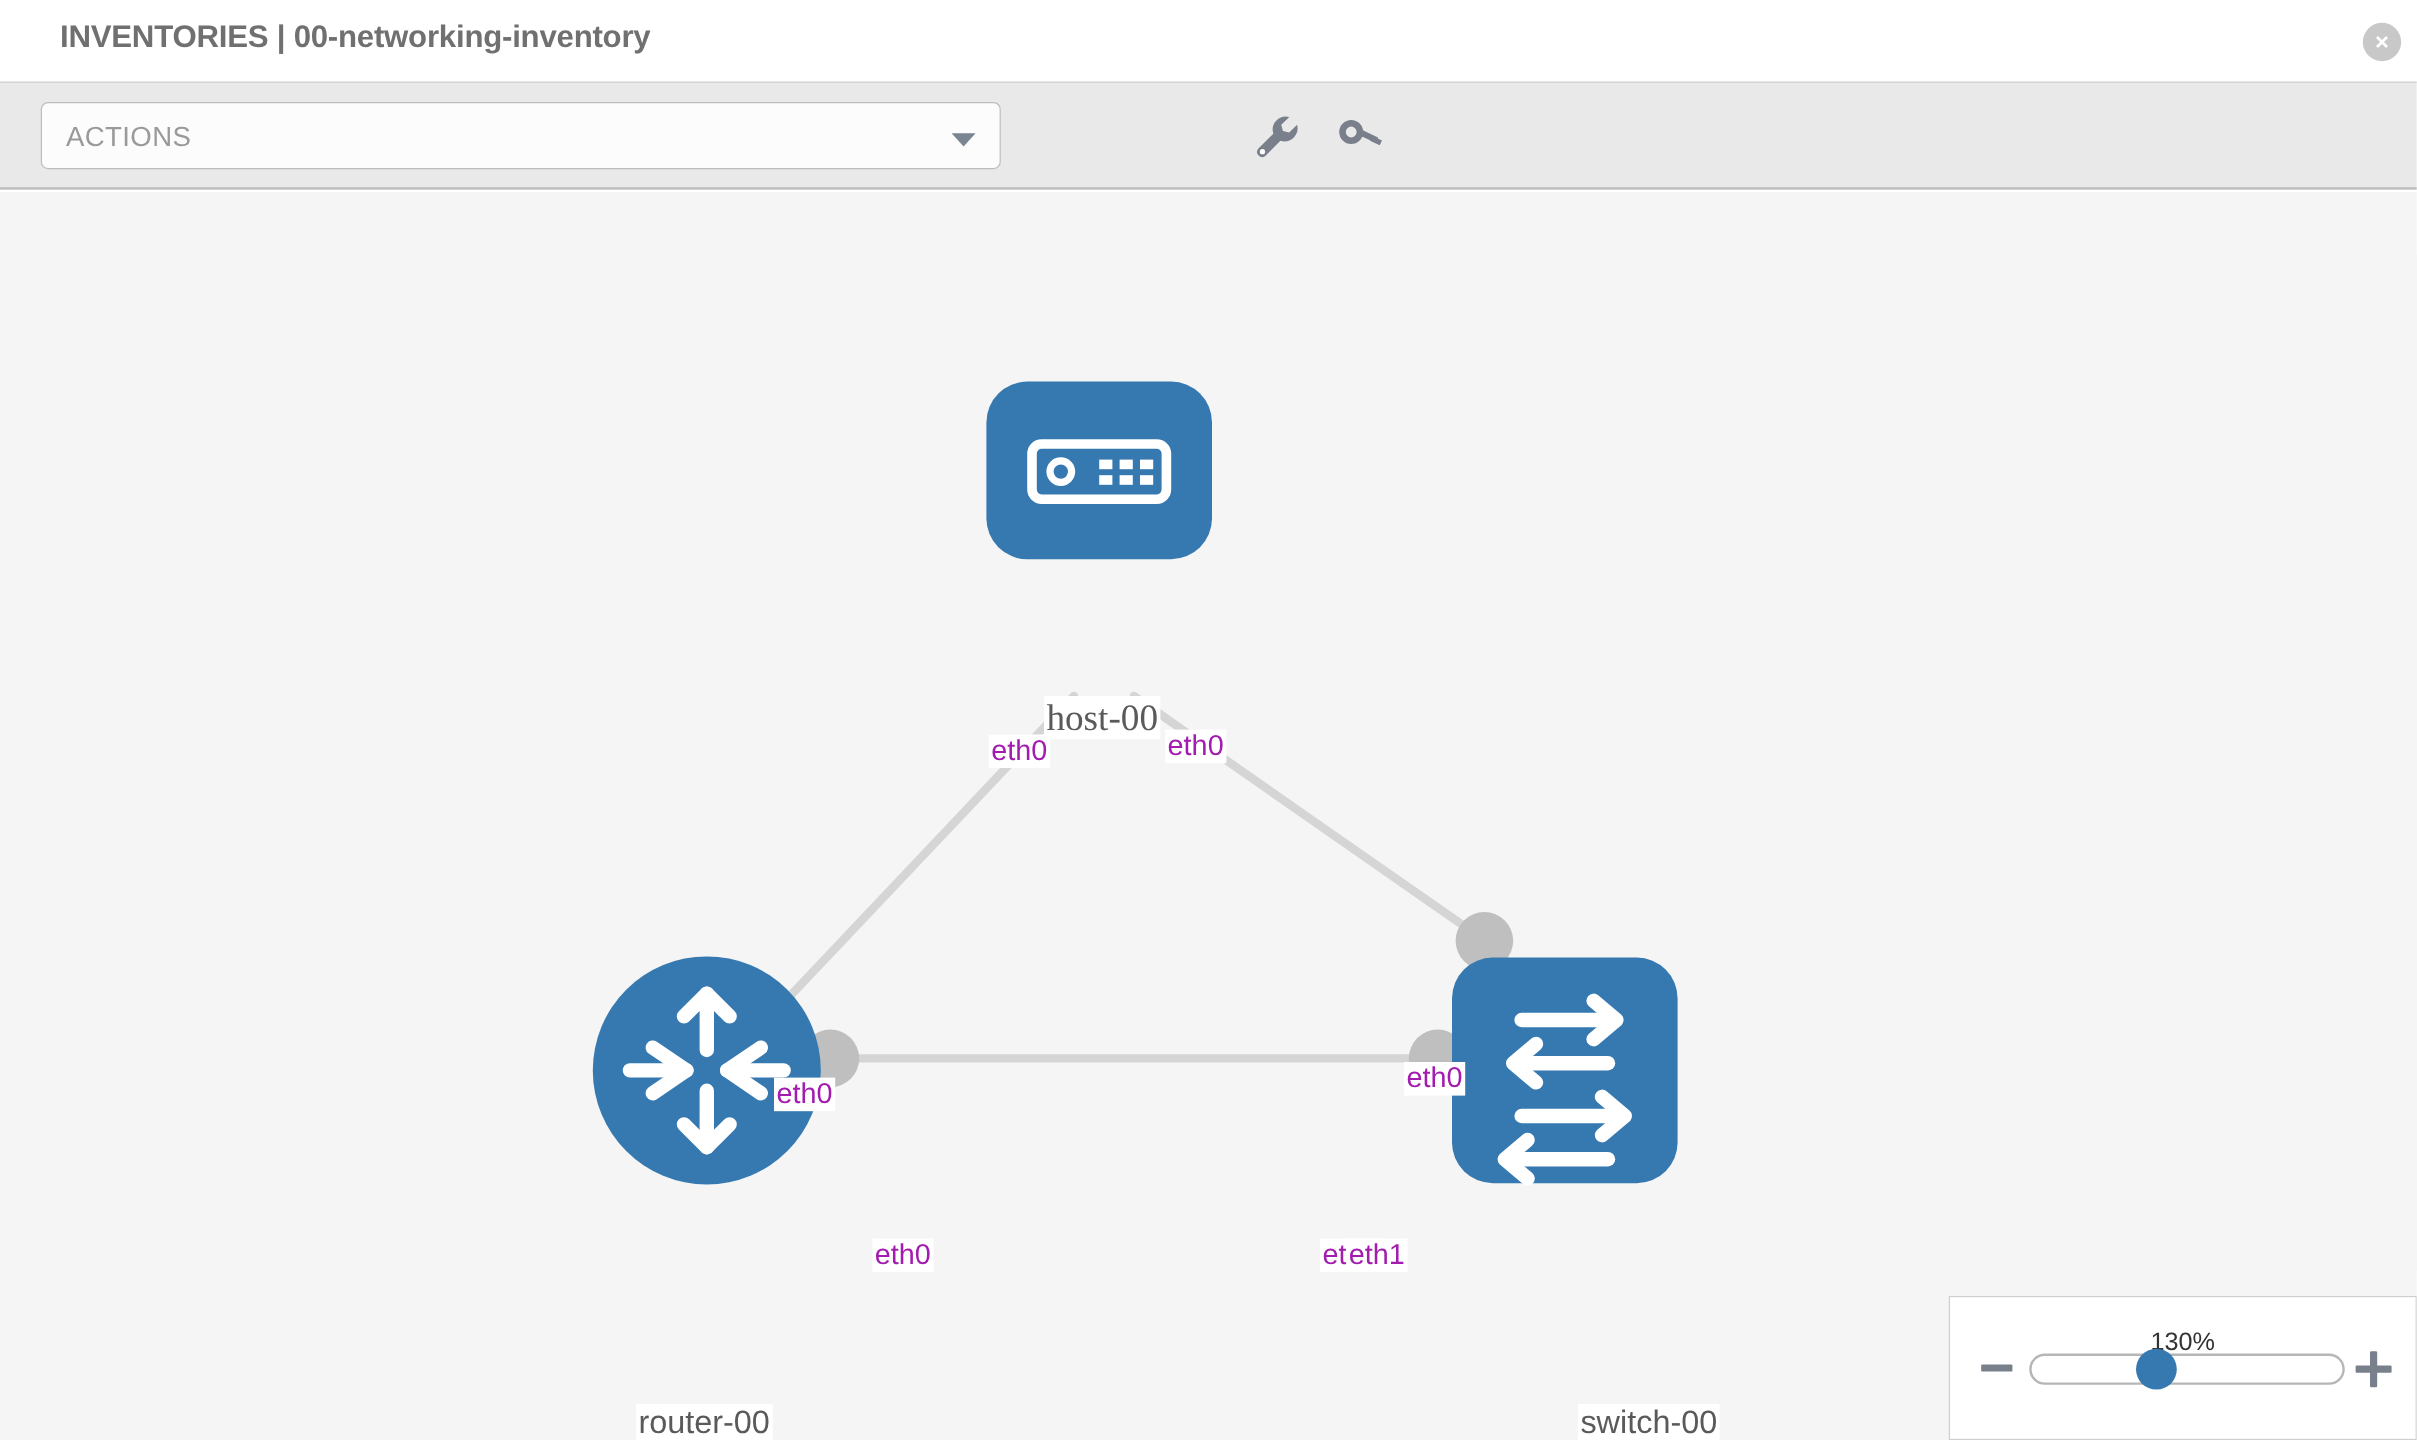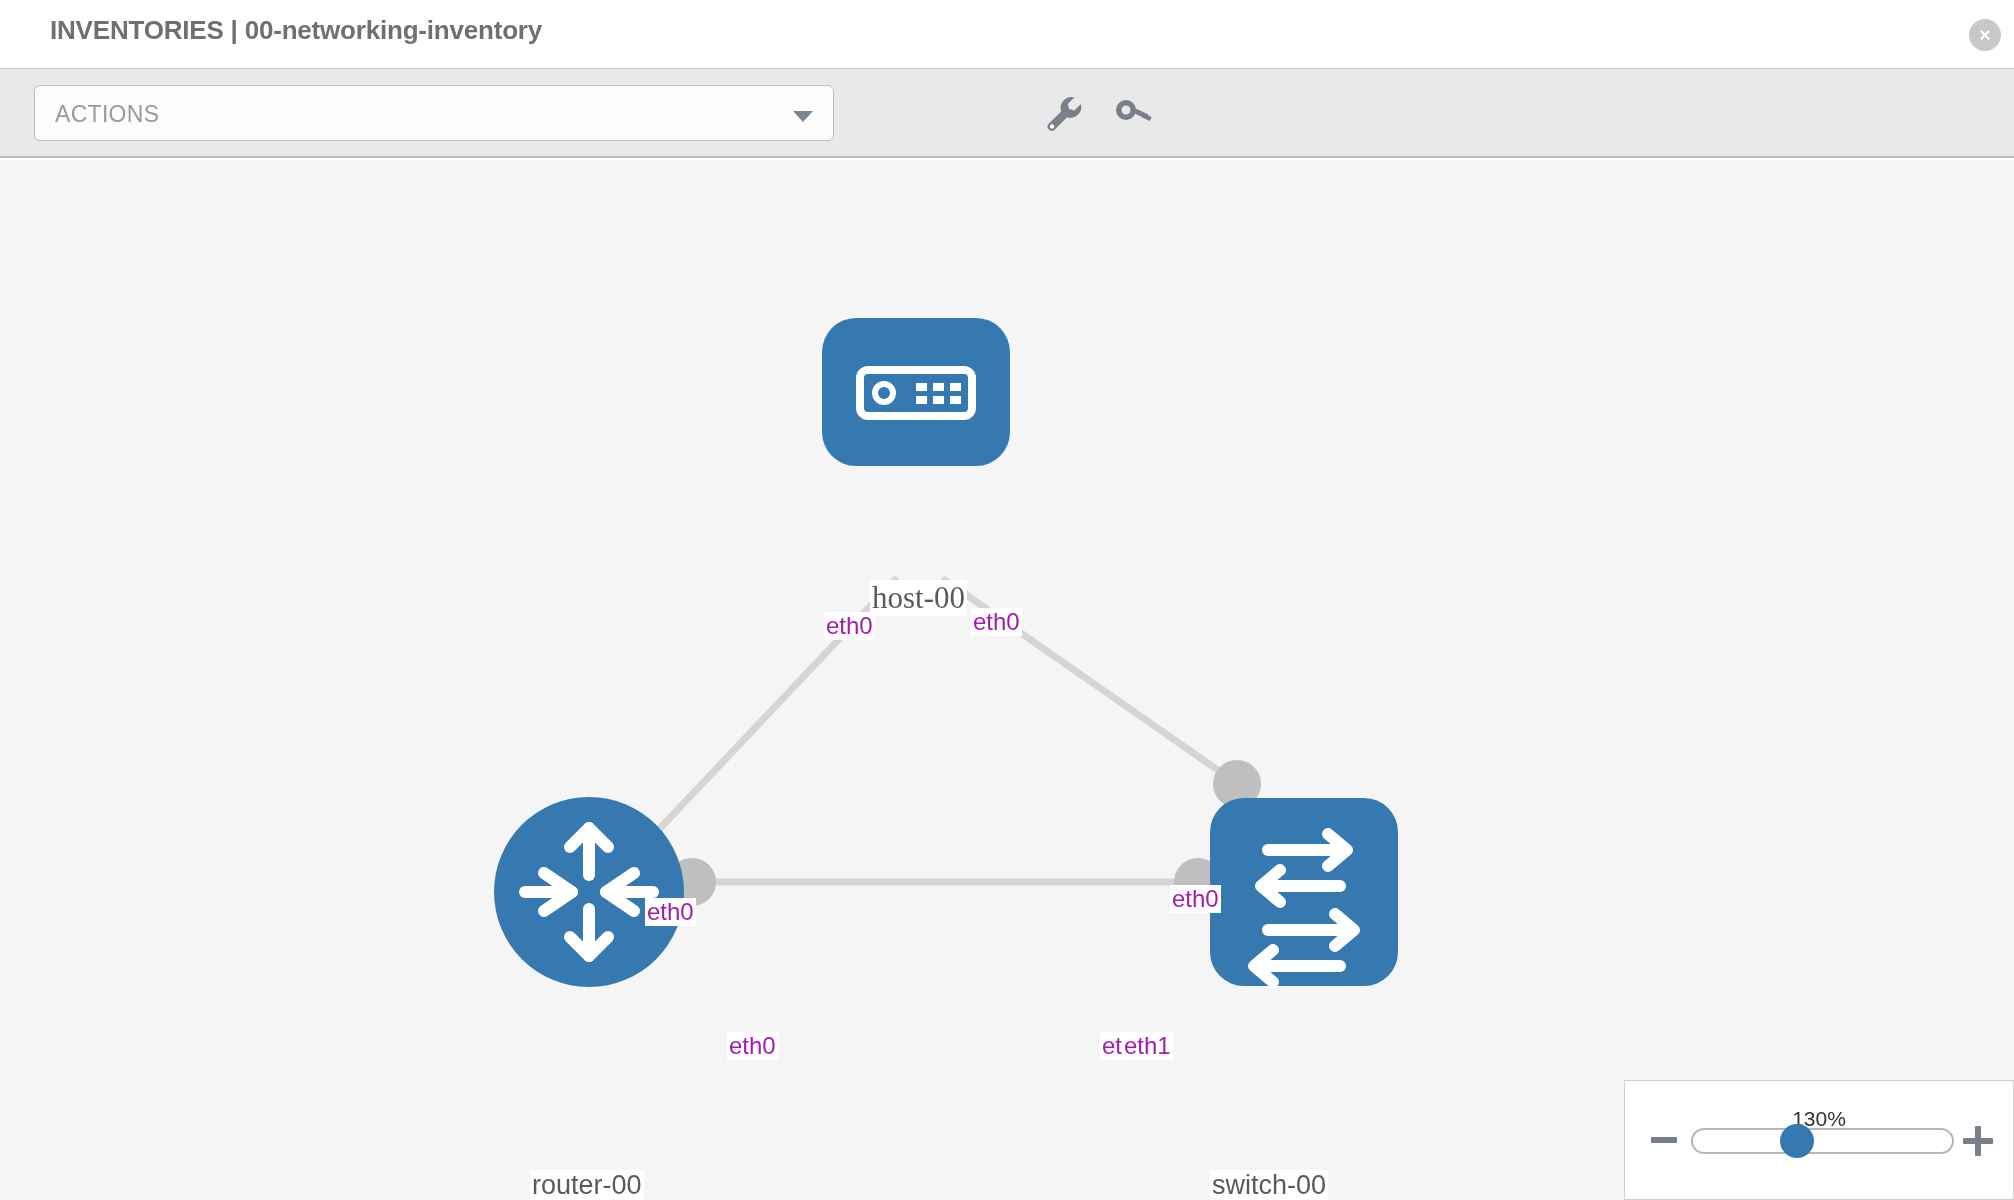--- a/index.html
+++ b/index.html
@@ -219,21 +219,21 @@
           <line x1="1268" y1="770" x2="1352" y2="770"></line>
           <polyline points="1335,754 1354,770 1335,786"></polyline>
           <line x1="1340" y1="806" x2="1256" y2="806"></line>
           <polyline points="1273,790 1254,806 1273,822"></polyline>
         </g>
       </g>
     </svg>
 
     <div class="node-label" style="left:870px; top:420px; font-size:31px;font-family:Liberation Serif, serif;">host-00</div>
     <div class="node-label" style="left:530px; top:1010px;">router-00</div>
-    <div class="node-label" style="left:1210px; top:1010px;">switch-00</div>
+    <div class="node-label" style="left:1315px; top:1010px;">switch-00</div>
 
     <div class="iface-label" style="left:824px; top:452px;">eth0</div>
     <div class="iface-label" style="left:971px; top:448px;">eth0</div>
     <div class="iface-label" style="left:645px; top:738px;">eth0</div>
     <div class="iface-label" style="left:1170px; top:725px;">eth0</div>
     <div class="iface-label" style="left:727px; top:872px;">eth0</div>
     <div class="iface-label" style="left:1100px; top:872px;">eth0</div>
     <div class="iface-label" style="left:1122px; top:872px;">eth1</div>
 
     <div class="zoom-panel">

